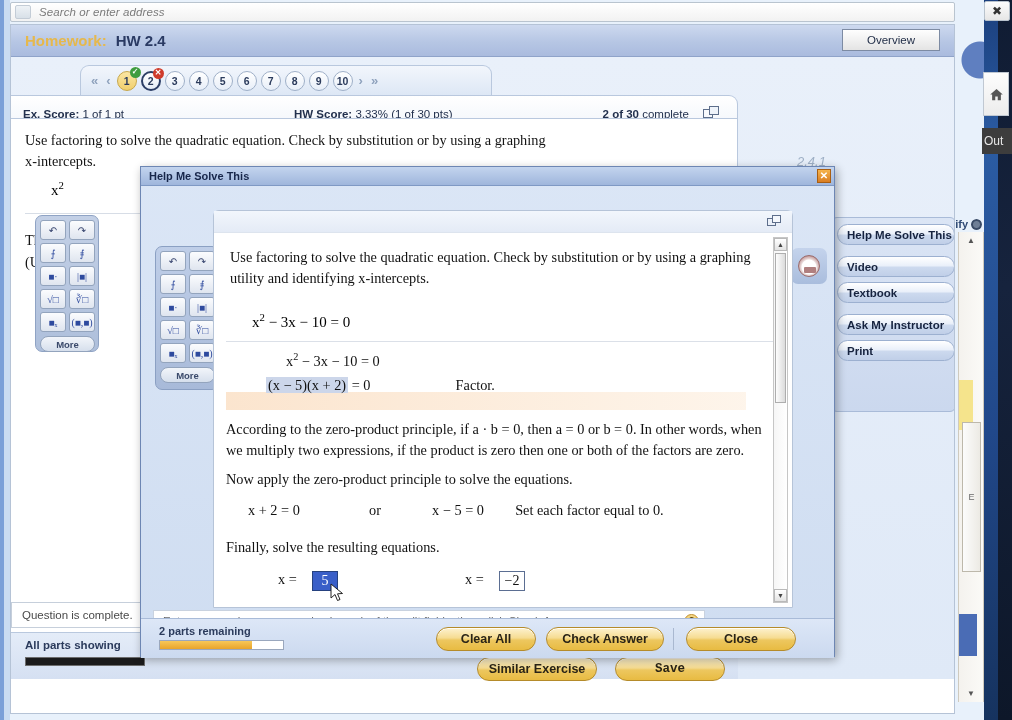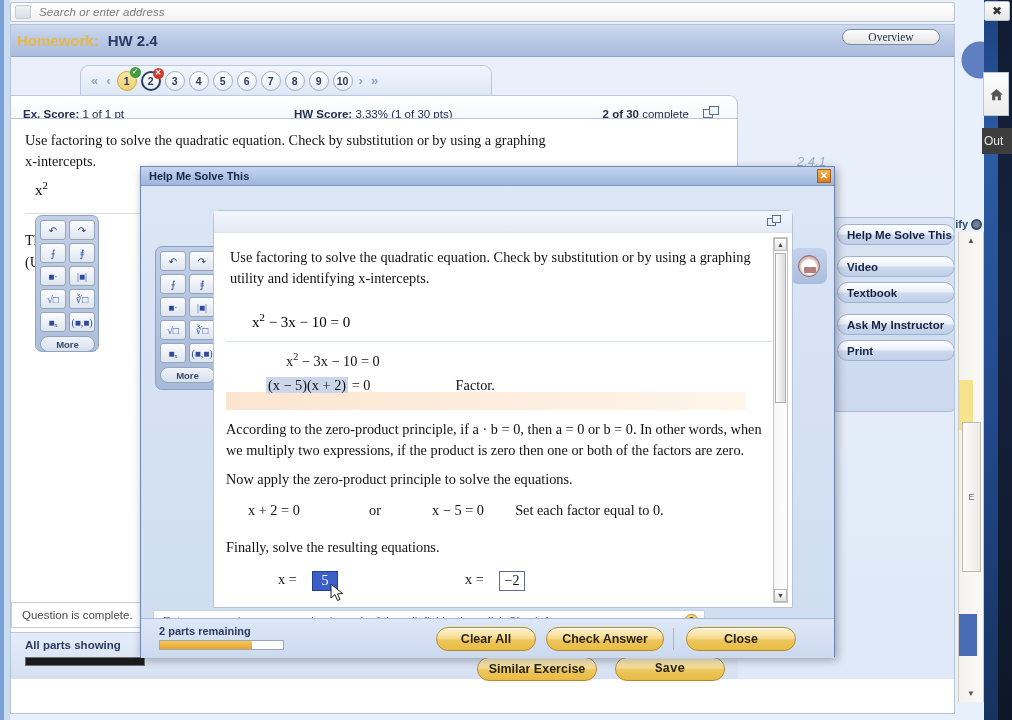--- a/index.html
+++ b/index.html
@@ -112,30 +112,30 @@
   }
   .username { color:#fff; font-weight:bold; font-size:14.5px; padding-right:10px; }
   .usersep { width:1px; height:24px; background:rgba(255,255,255,.45); }
   .userdate { color:#ffffff; font-size:12.5px; padding:0 12px 0 10px; }
 
   
   .hwbar {
     position:relative; height:32px;
     background:linear-gradient(180deg,#cdd9ef 0%,#b6c6e4 55%,#aabbde 100%);
     border-bottom:1px solid #8fa3c9;
-    display:flex; align-items:center; padding-left:6px;
+    display:flex; align-items:center; padding-left:14px;
   }
   .hw-label { color:#e6b84c; font-weight:bold; font-size:15px; }
   .hw-name  { color:#2a3a63; font-weight:bold; font-size:15px; margin-left:9px; }
   .overview-btn {
-    position:absolute; right:14px; top:4px; width:98px; height:16px;
+    position:absolute; right:14px; top:4px; width:98px; height:22px;
     background:linear-gradient(180deg,#fefefe,#e4e4e4);
-    border:1px solid #7d8ba3; border-radius:8px;
+    border:1px solid #7d8ba3; border-radius:0;
     font-size:11.5px; color:#1d2a44;
-    display:flex;align-items:center;justify-content:center;font-family:Liberation Serif, serif;
+    display:flex;align-items:center;justify-content:center;
   }
 
   
   .content-area {
     position:relative; height:622px;
     background:linear-gradient(180deg,#e9f0fa 0%,#dfe9f7 100%);
   }
 
   
   .numstrip {
@@ -189,21 +189,21 @@
   .popout-ico i.b { left:6px; top:0px; width:10px; height:9px; background:#eef3fa; }
 
   
   .qpanel {
     position:absolute; left:0px; top:61px; width:727px; height:545px;
     background:#ffffff; border:1px solid #b9c8de; border-left:none;
     border-radius:0 0 9px 0;
   }
   .qtext { position:absolute; left:14px; top:11px; width:700px;
            font-family:"Liberation Serif", serif; font-size:14.3px; color:#141414; line-height:1.5; }
-  .qeq { position:absolute; left:24px; top:60px;
+  .qeq { position:absolute; left:40px; top:60px;
          font-family:"Liberation Serif", serif; font-size:15px;text-align:right; }
   .qrule { position:absolute; left:14px; top:94px; width:690px; height:1px; background:#d7dde6; }
   .qsol { position:absolute; left:14px; top:110px;
           font-family:"Liberation Serif", serif; font-size:14.3px; line-height:1.55; color:#141414;}
   sup { font-size:.72em; vertical-align:super; }
 
   
   .msgstrip {
     position:absolute; left:0px; top:545px; width:727px; height:26px;
     background:#ffffff; border:1px solid #c6cfdb;

